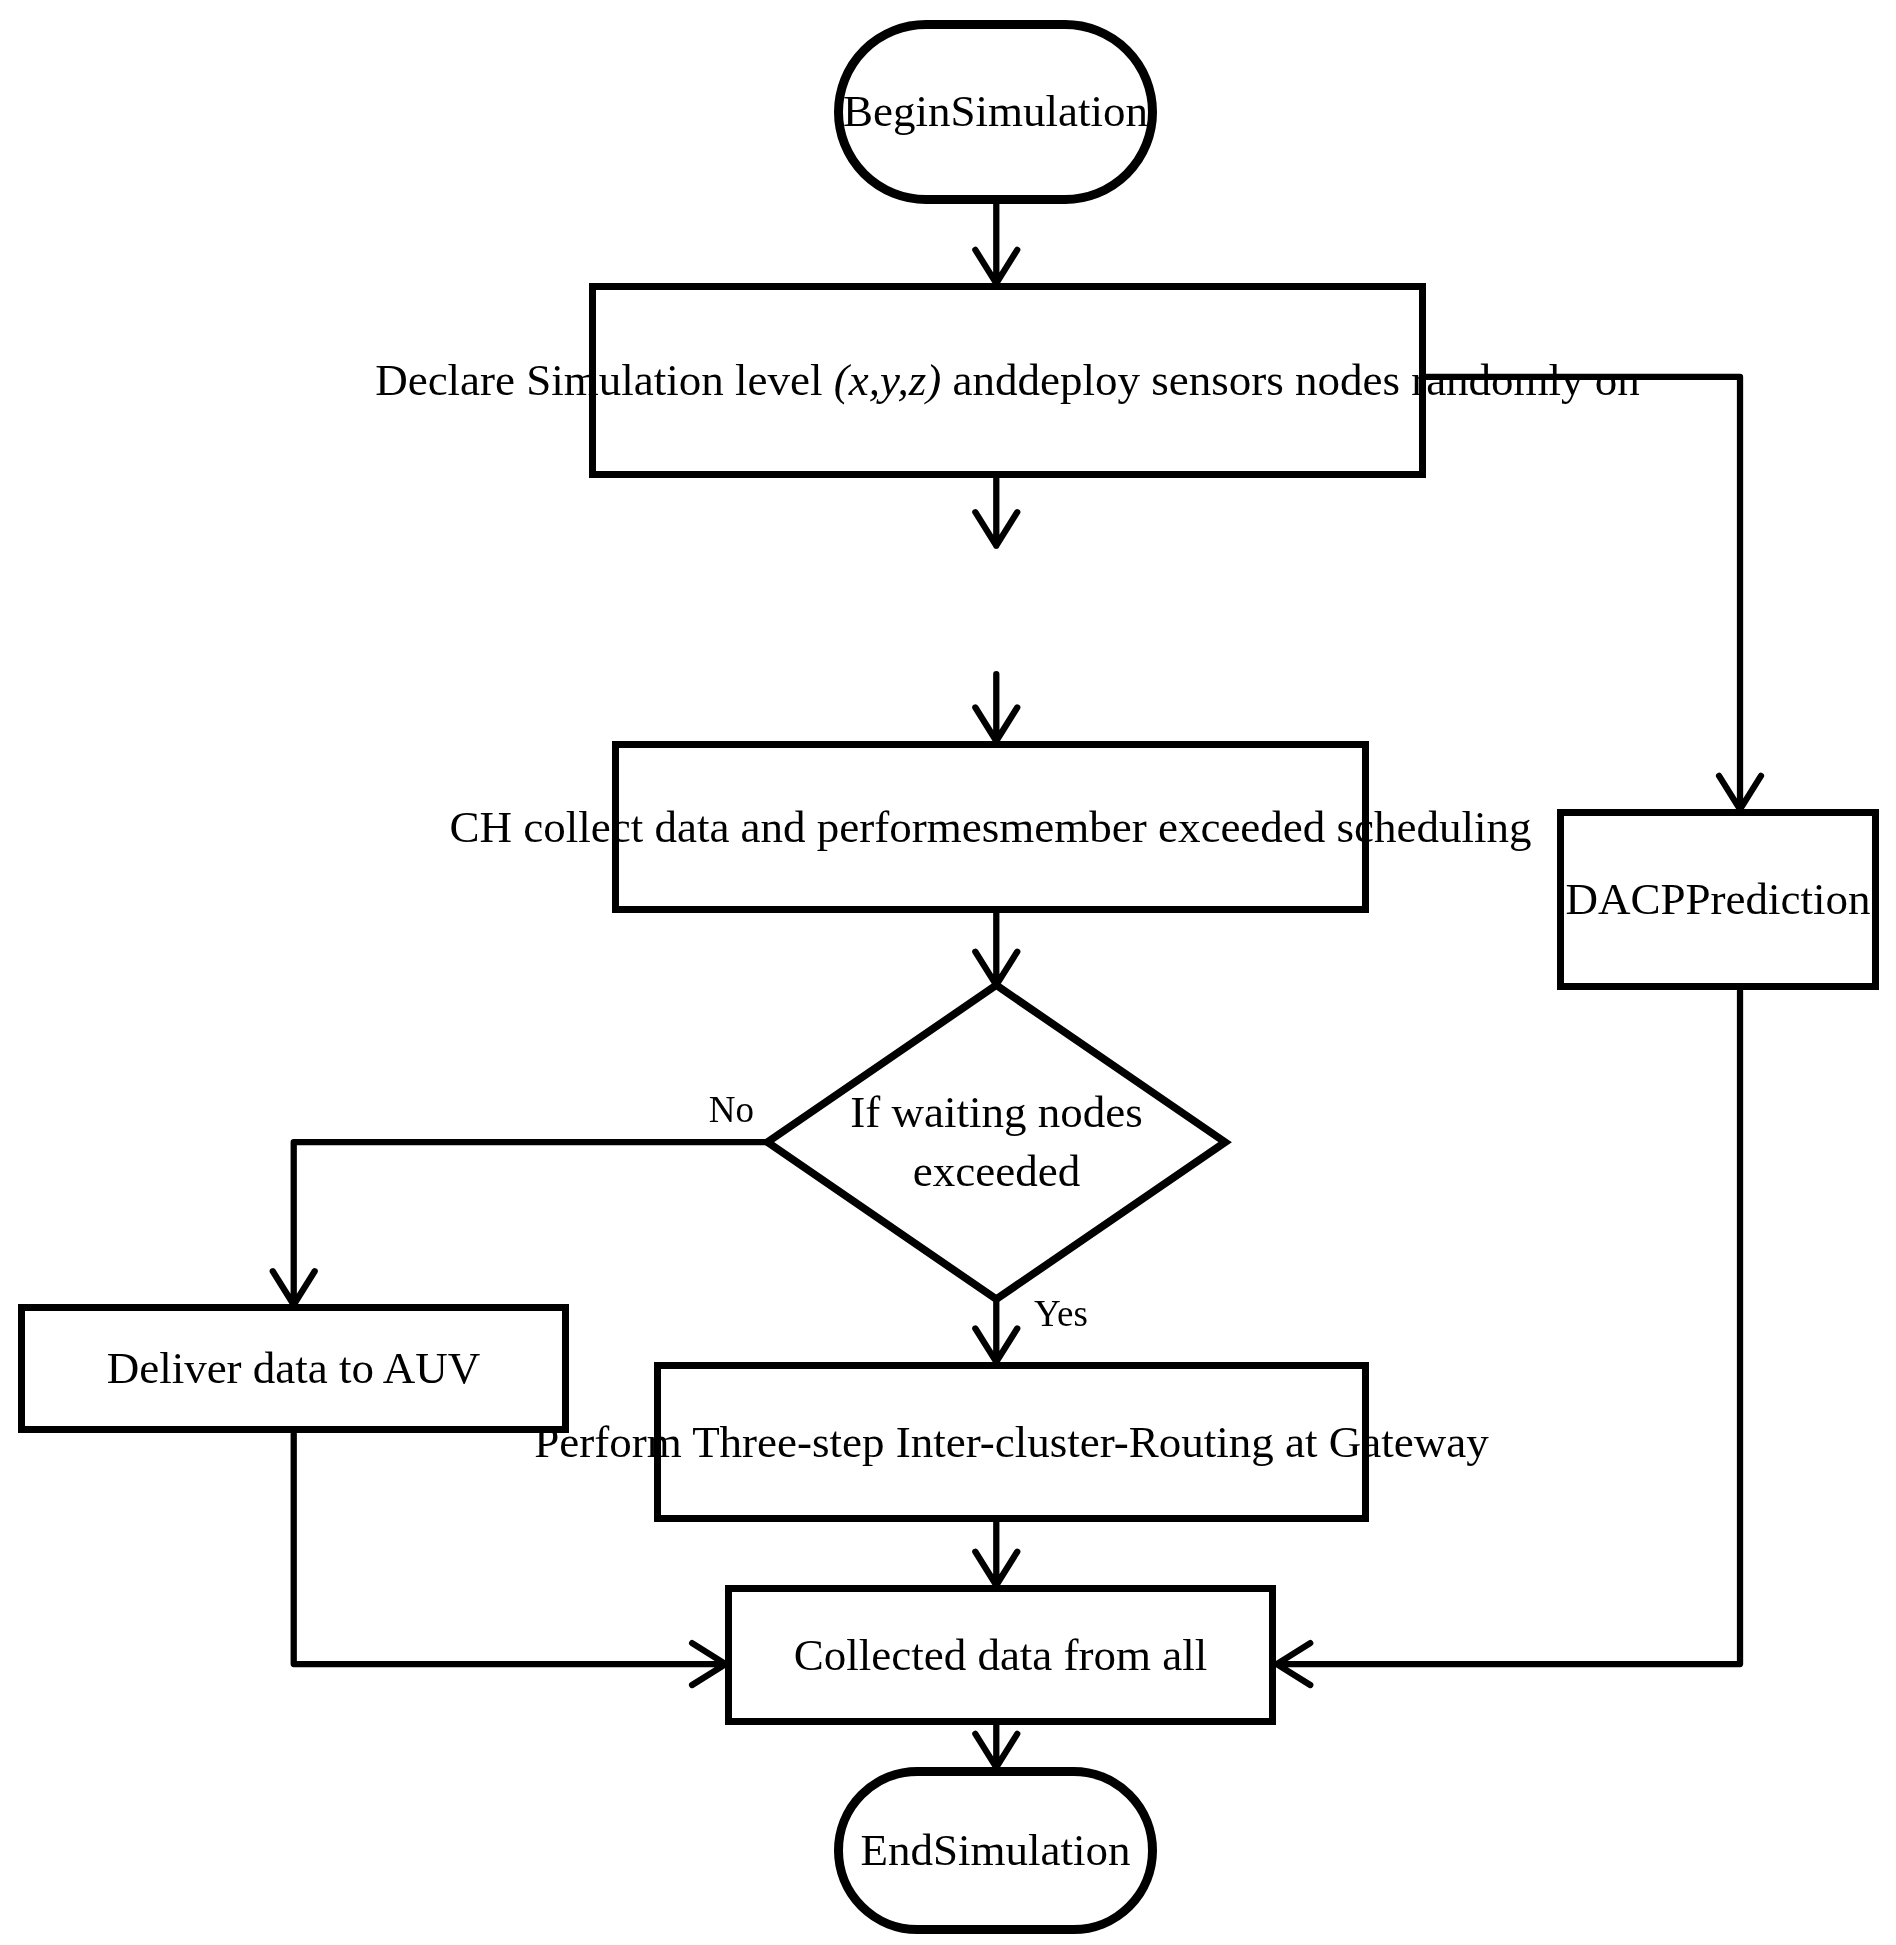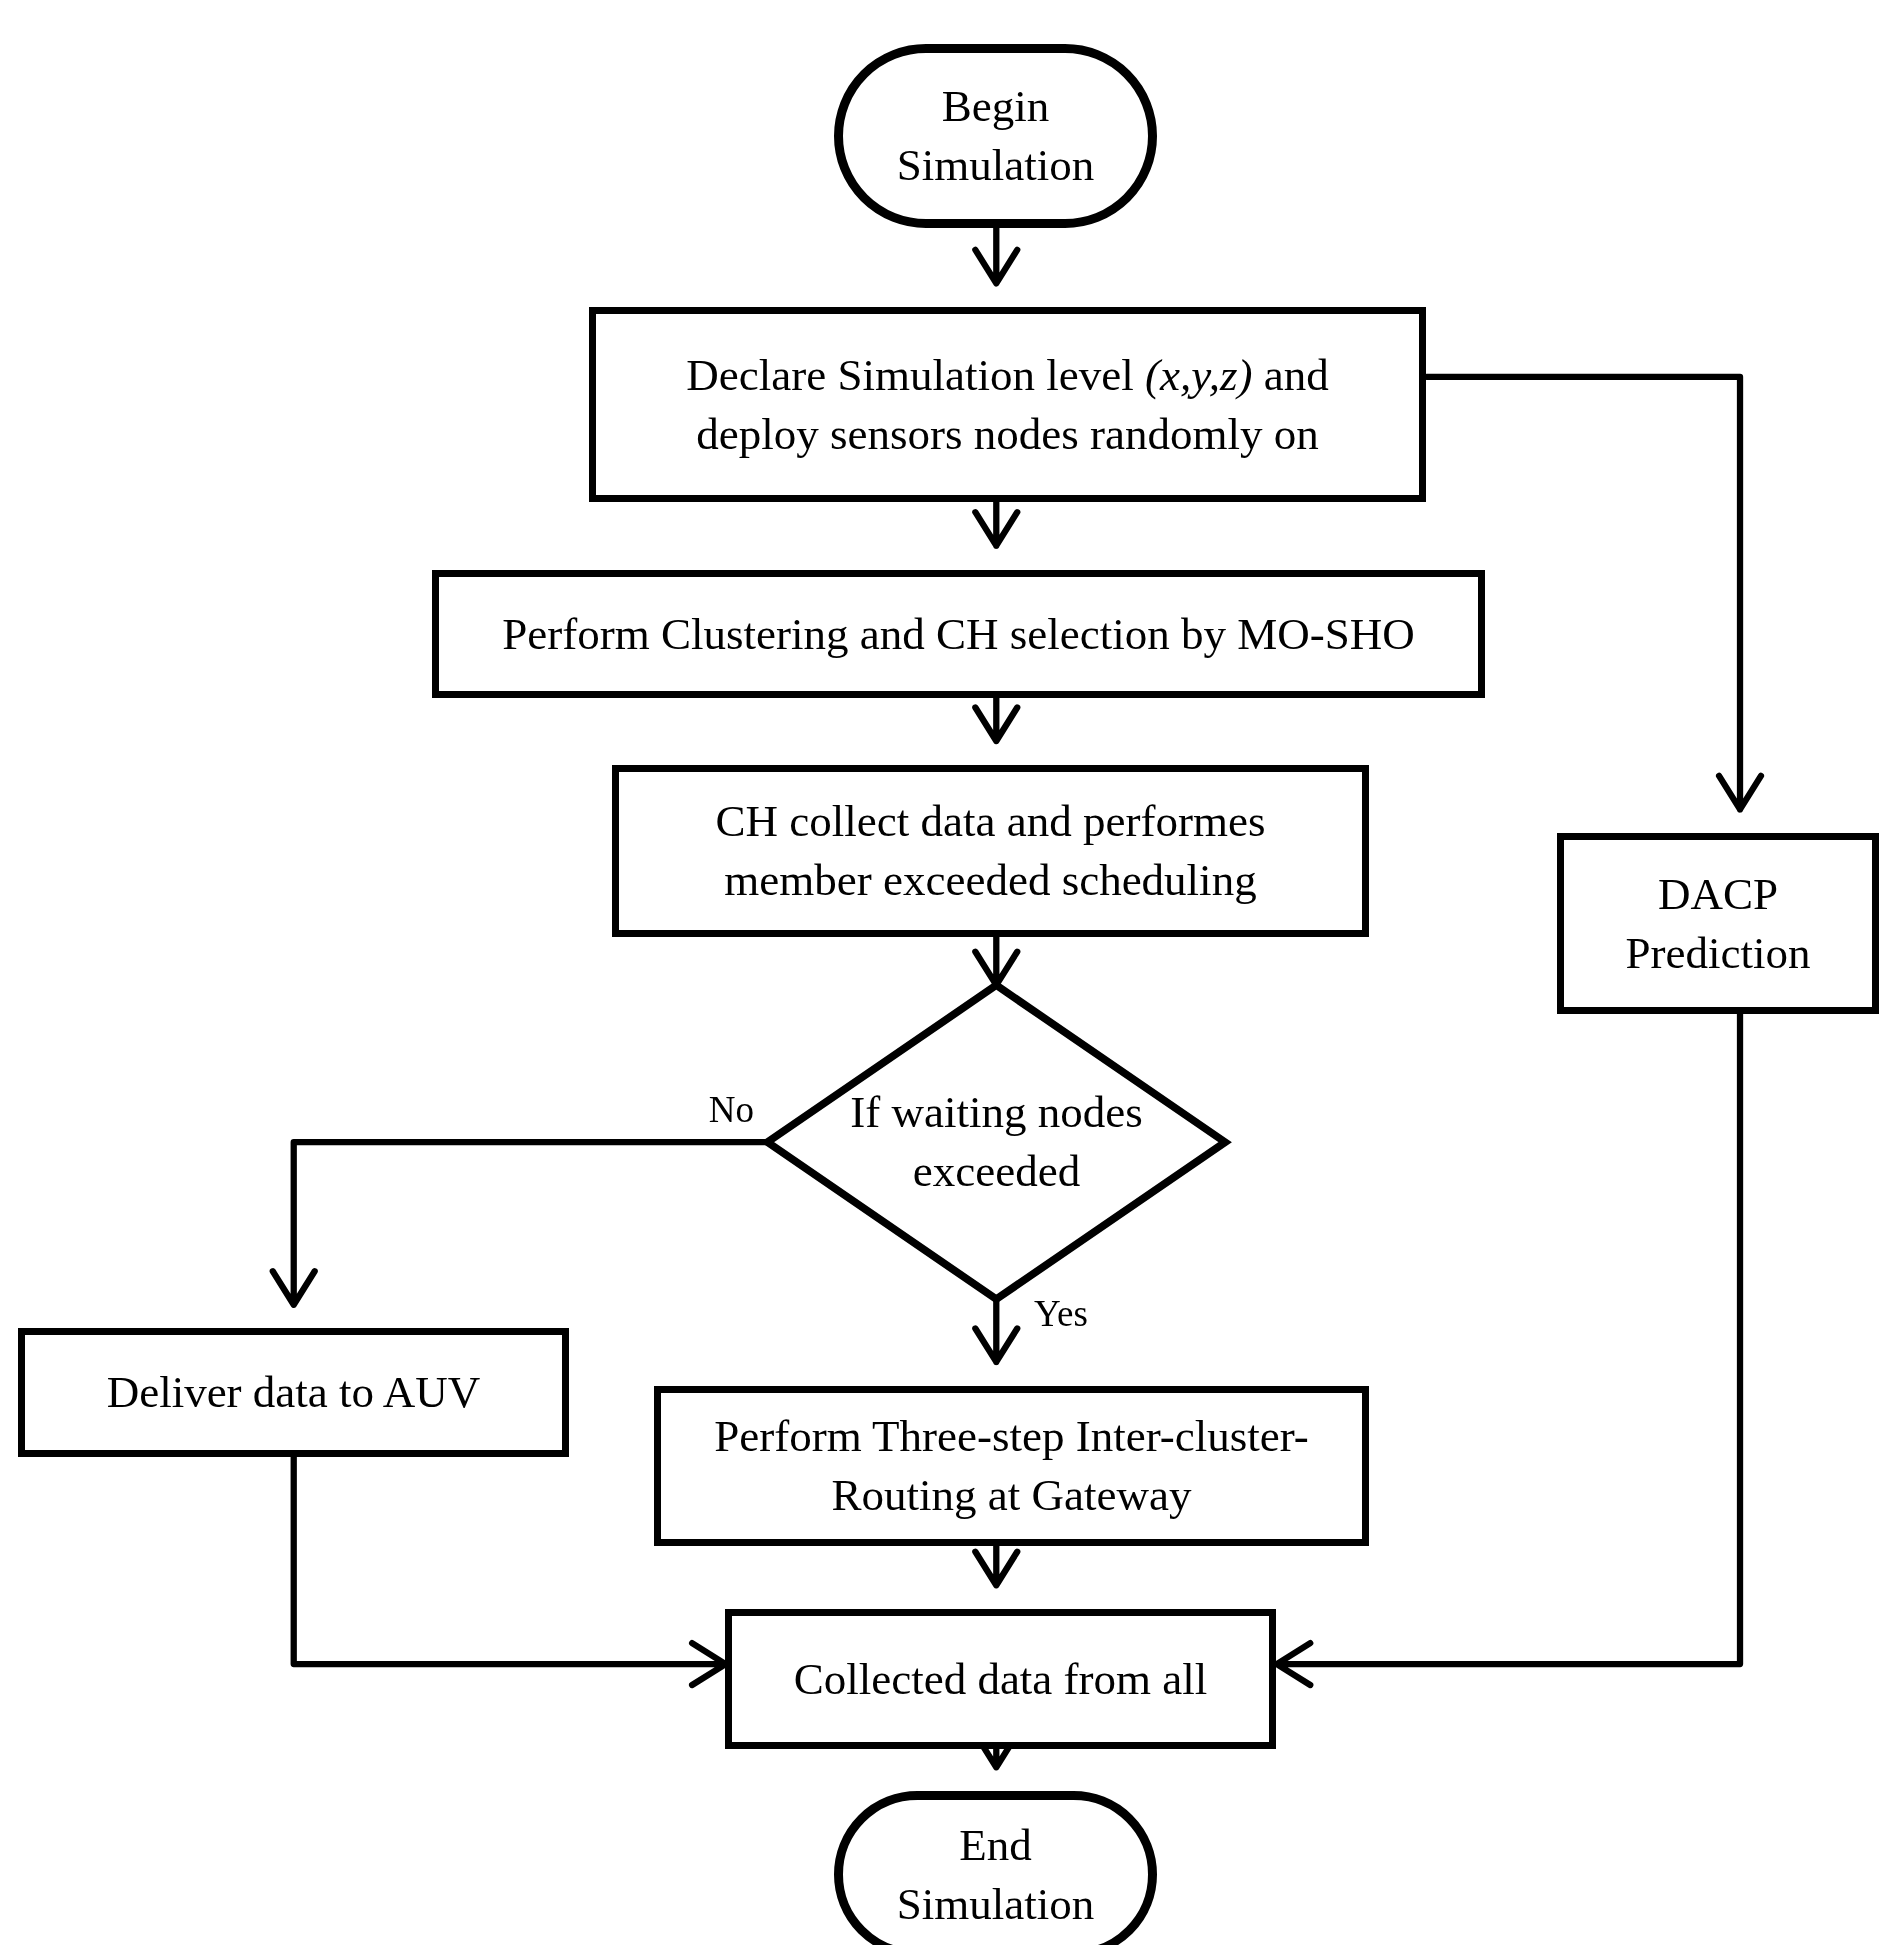--- a/index.html
+++ b/index.html
@@ -8,22 +8,21 @@
     background:#ffffff;color:#000000;
     font-family:"Liberation Serif","DejaVu Serif",serif;
   }
   #canvas{position:relative;width:1897px;height:1946px;overflow:hidden;background:#ffffff}
   .edges{position:absolute;left:0;top:0}
   .edges path{fill:none;stroke:#000000;stroke-width:9;stroke-linecap:round;stroke-linejoin:round}
   .edges polygon{fill:#ffffff;stroke:#000000;stroke-width:11;stroke-linejoin:miter}
   .node{
     position:absolute;box-sizing:border-box;
     border:7.7px solid #000000;background:#ffffff;
-    display:flex;flex-direction:column;justify-content:center;align-items:center;
-    margin-top:24px;
+    display:flex;flex-direction:row;justify-content:center;align-items:center;
   }
   .ln{display:block;white-space:nowrap;font-size:45px;line-height:59px}
   .it{font-style:italic}
   .terminator{border-radius:94px;border-width:9px}
   .freetext{position:absolute;font-size:37px;line-height:50px;white-space:nowrap}
   .diamond-label{
     position:absolute;display:flex;flex-direction:column;
     justify-content:center;align-items:center;text-align:center;
   }
   
@@ -63,23 +62,20 @@
   <div id="n-begin" class="node terminator">
     <span class="ln">Begin</span>
     <span class="ln">Simulation</span>
   </div>
 
   <div id="n-declare" class="node">
     <span class="ln"><span>Declare Simulation level </span><span class="it">(x,y,z)</span><span> and</span></span>
     <span class="ln">deploy sensors nodes randomly on</span>
   </div>
 
-  <div id="n-perform" class="node">
-    <span class="ln">Perform Clustering and CH selection by MO-SHO</span>
-  </div>
 
   <div id="n-chcollect" class="node">
     <span class="ln">CH collect data and performes</span>
     <span class="ln">member exceeded scheduling</span>
   </div>
 
   <div id="t-diamond" class="diamond-label">
     <span class="ln">If waiting nodes</span>
     <span class="ln">exceeded</span>
   </div>

